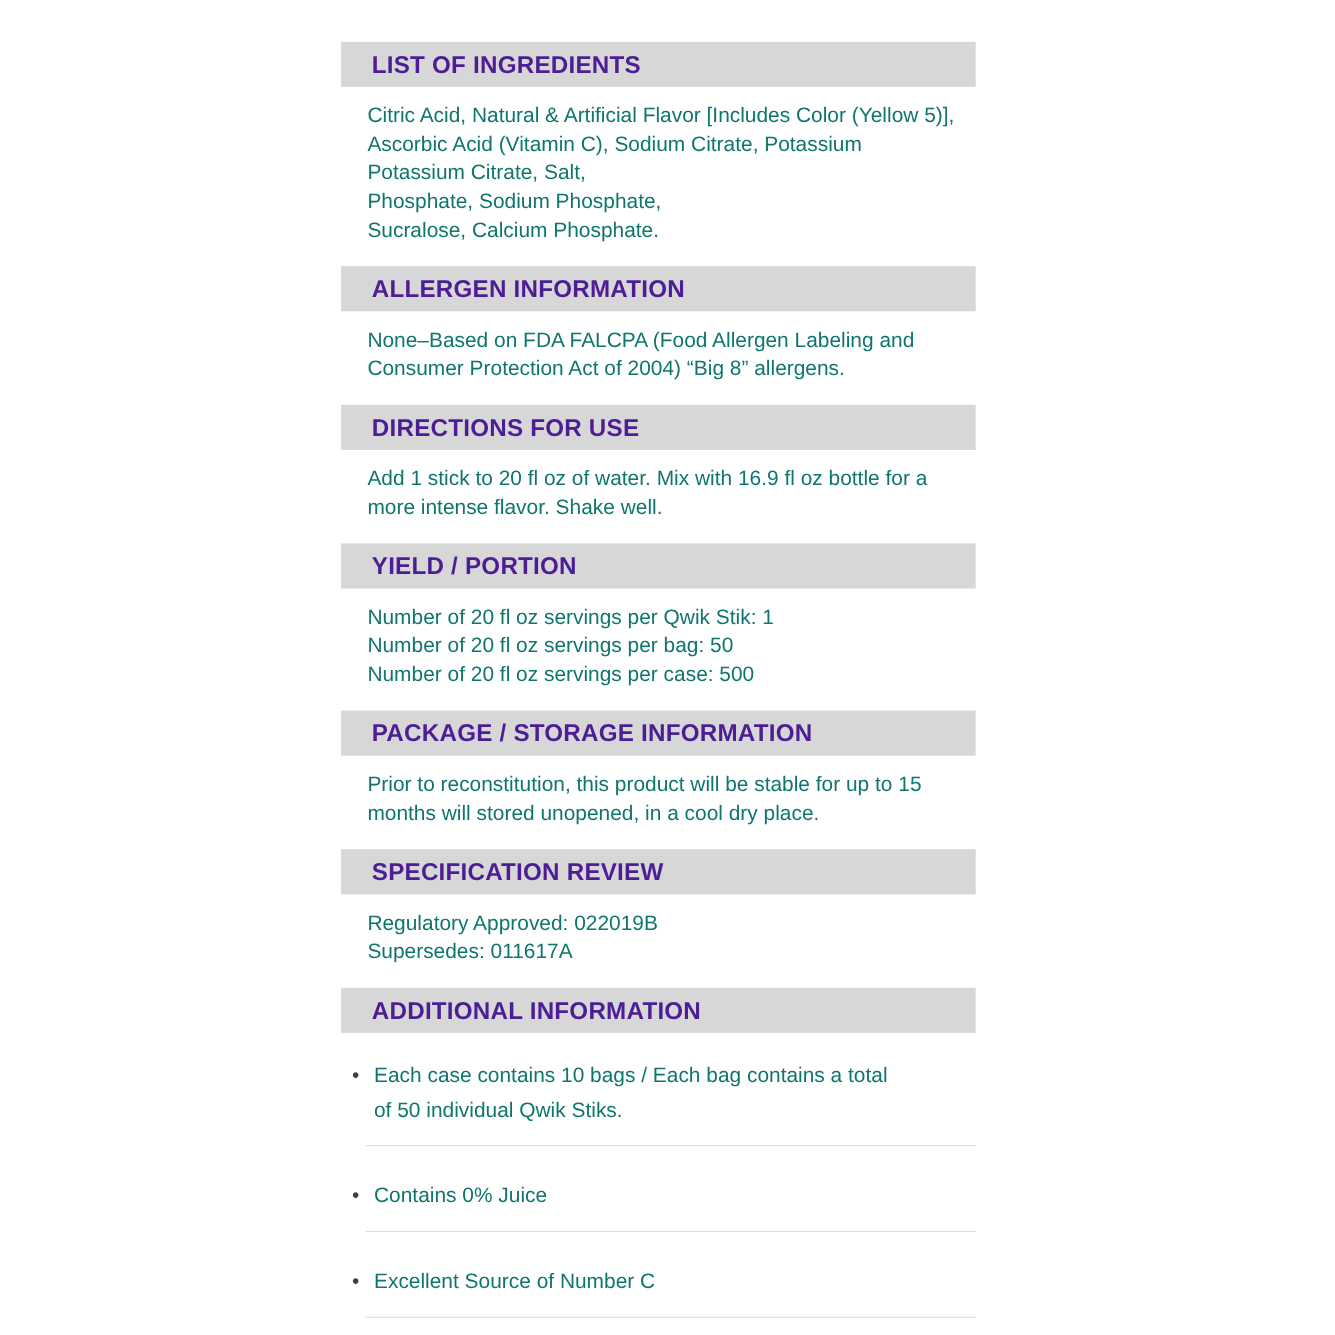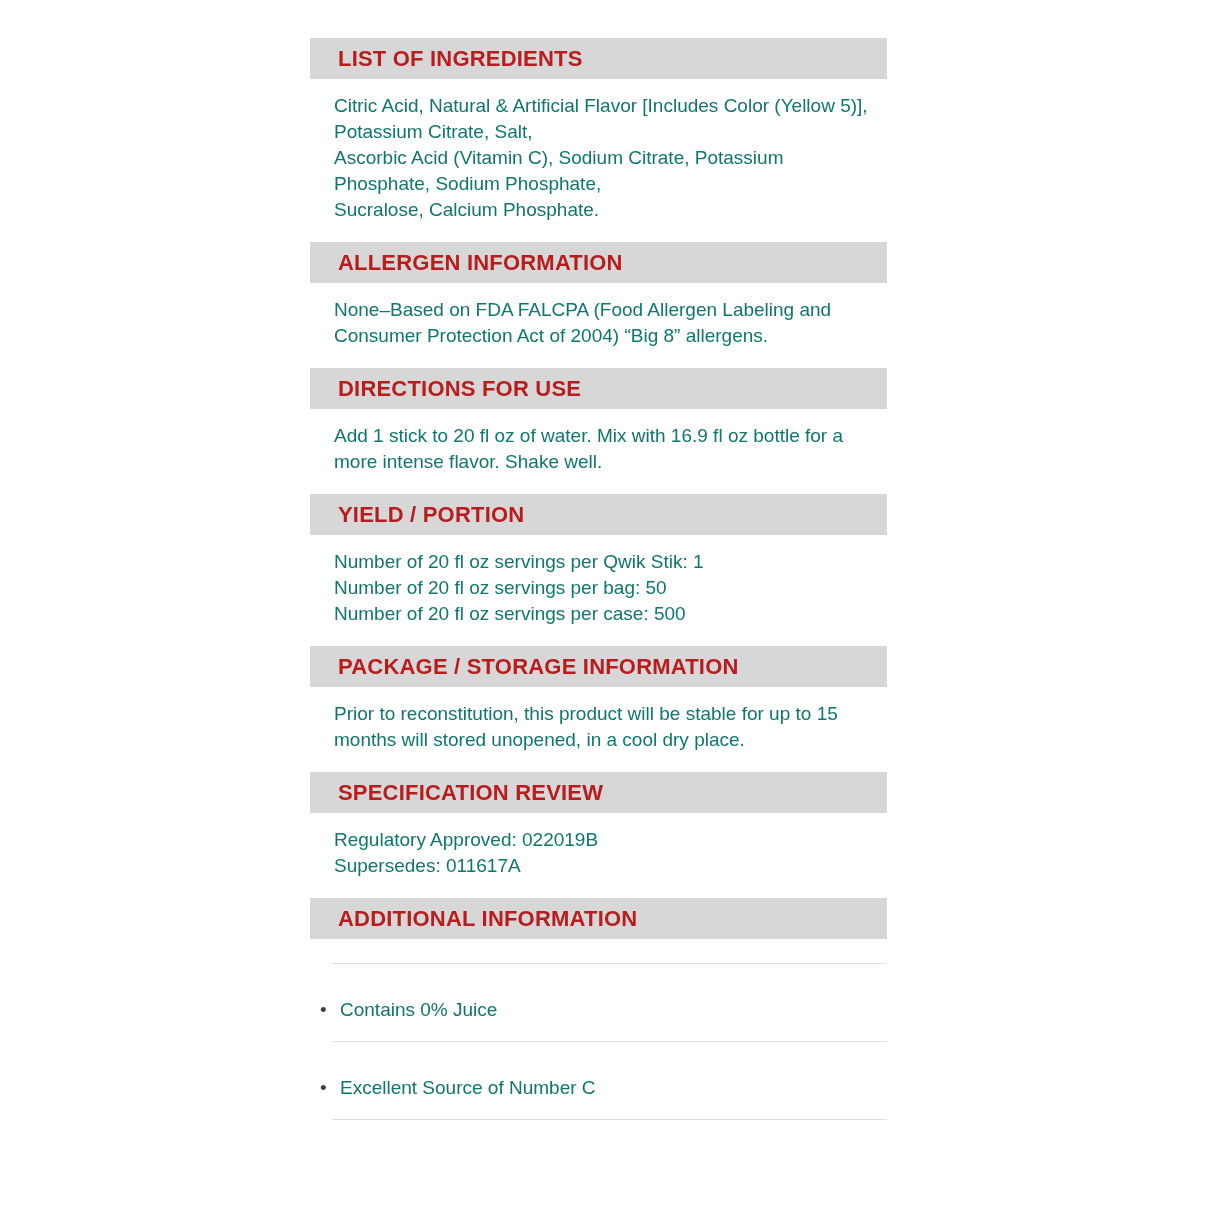--- a/index.html
+++ b/index.html
@@ -25,21 +25,21 @@
     background: #d7d7d7;
     height: 41px;
     display: flex;
     align-items: center;
     padding-left: 28px;
     box-sizing: border-box;
   }
   .bar-title {
     font-size: 22px;
     font-weight: bold;
-    color: #b91c1c;
+    color: #4c1d95;
     letter-spacing: 0.2px;
     white-space: nowrap;
   }
   .body {
     margin-top: 14px;
     padding-left: 24px;
     font-size: 19px;
     line-height: 26px;
     color: #0f766e;
   }
@@ -63,22 +63,22 @@
 <body>
 
 <div class="doc">
   <div id="sections-root">
       <section class="section">
     <div class="bar">
       <span class="bar-title">LIST OF INGREDIENTS</span>
     </div>
     <div class="body">
           <div class="line">Citric Acid, Natural &amp; Artificial Flavor [Includes Color (Yellow 5)],</div>
+          <div class="line">Ascorbic Acid (Vitamin C), Sodium Citrate, Potassium</div>
           <div class="line">Potassium Citrate, Salt,</div>
-          <div class="line">Ascorbic Acid (Vitamin C), Sodium Citrate, Potassium</div>
           <div class="line">Phosphate, Sodium Phosphate,</div>
           <div class="line">Sucralose, Calcium Phosphate.</div>
         </div>
   </section>
       <section class="section">
     <div class="bar">
       <span class="bar-title">ALLERGEN INFORMATION</span>
     </div>
     <div class="body">
           <div class="line">None–Based on FDA FALCPA (Food Allergen Labeling and</div>
@@ -120,20 +120,27 @@
     <div class="body">
           <div class="line">Regulatory Approved: 022019B</div>
           <div class="line">Supersedes: 011617A</div>
         </div>
   </section>
       <section class="section">
     <div class="bar">
       <span class="bar-title">ADDITIONAL INFORMATION</span>
     </div>
     <div class="body bullets">
+          <div class="bullet-item">
+            <span class="bullet-marker"></span>
+            <div class="bullet-text">
+              <div class="line">Each case contains 10 bags / Each bag contains a total</div>
+              <div class="line">of 50 individual Qwik Stiks.</div>
+            </div>
+          </div>
           <div class="divider"></div>
           <div class="bullet-item">
             <span class="bullet-marker"></span>
             <div class="bullet-text">
               <div class="line">Contains 0% Juice</div>
             </div>
           </div>
           <div class="divider"></div>
           <div class="bullet-item">
             <span class="bullet-marker"></span>

